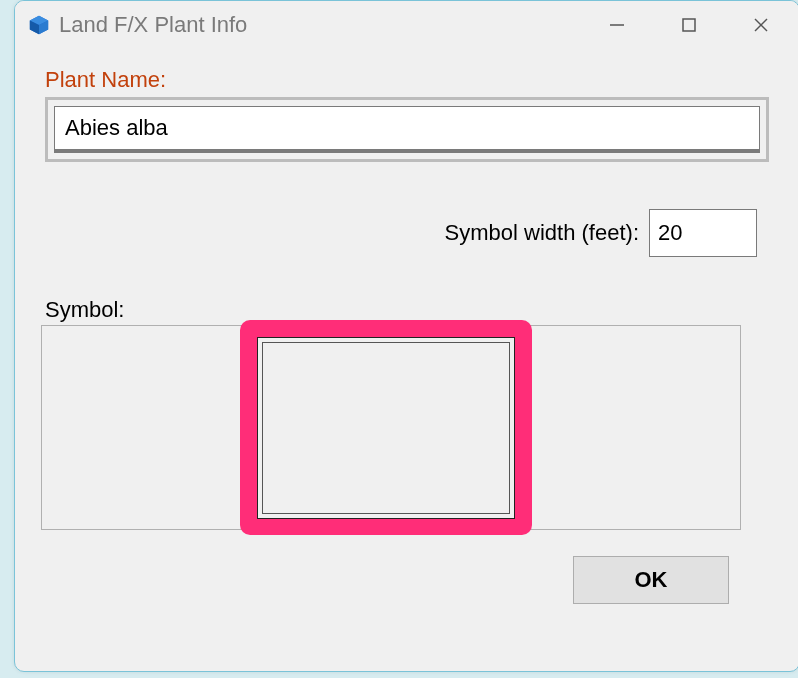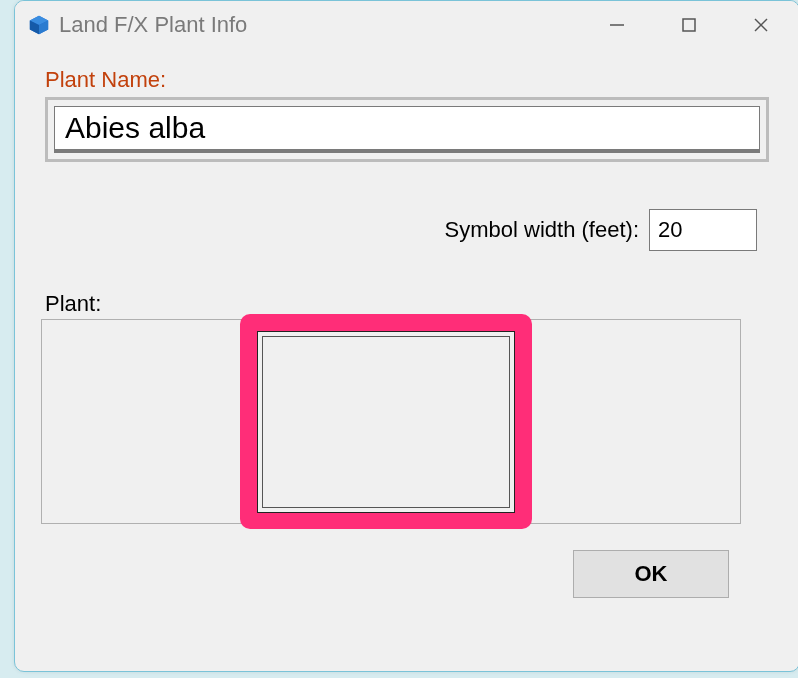--- a/index.html
+++ b/index.html
@@ -73,21 +73,21 @@
     border: 3px solid #bcbcbc;
     background: #f0f0f0;
     padding: 6px;
   }
   .name-field {
     width: 100%;
     height: 44px;
     border: 1px solid #7a7a7a;
     background: #fff;
     padding: 0 10px;
-    font-size: 30px;
+    font-size: 22px;
     font-family: inherit;
     outline: none;
     display:block;
   }
   .name-sep {
     height: 3px;
     background: #7a7a7a;
   }
 
   .width-row {
@@ -97,21 +97,21 @@
     gap: 10px;
     margin-top: 47px;
     padding-right: 12px;
   }
   .width-lbl {
     font-size: 22px;
     color: #000;
   }
   .width-input {
     width: 108px;
-    height: 42px;
+    height: 48px;
     border: 1px solid #7a7a7a;
     background: #fff;
     font-size: 22px;
     padding: 0 8px;
     font-family: inherit;
     outline: none;
   }
 
   .symbol-lbl {
     font-size: 22px;
@@ -215,21 +215,21 @@
     <div class="name-box">
       <input class="name-field" type="text" value="Abies alba" style="">
       <div class="name-sep"></div>
     </div>
 
     <div class="width-row">
       <span class="width-lbl">Symbol width (feet):</span>
       <input class="width-input" type="text" value="20" style="">
     </div>
 
-    <div class="symbol-lbl">Plant:</div>
+    <div class="symbol-lbl">Symbol:</div>
     <div class="symbol-area">
       <div class="symbol-highlight">
         <div class="symbol-inner-outer">
           <div class="symbol-inner"></div>
         </div>
       </div>
     </div>
 
     <div class="footer">
       <button class="ok-btn">OK</button>

